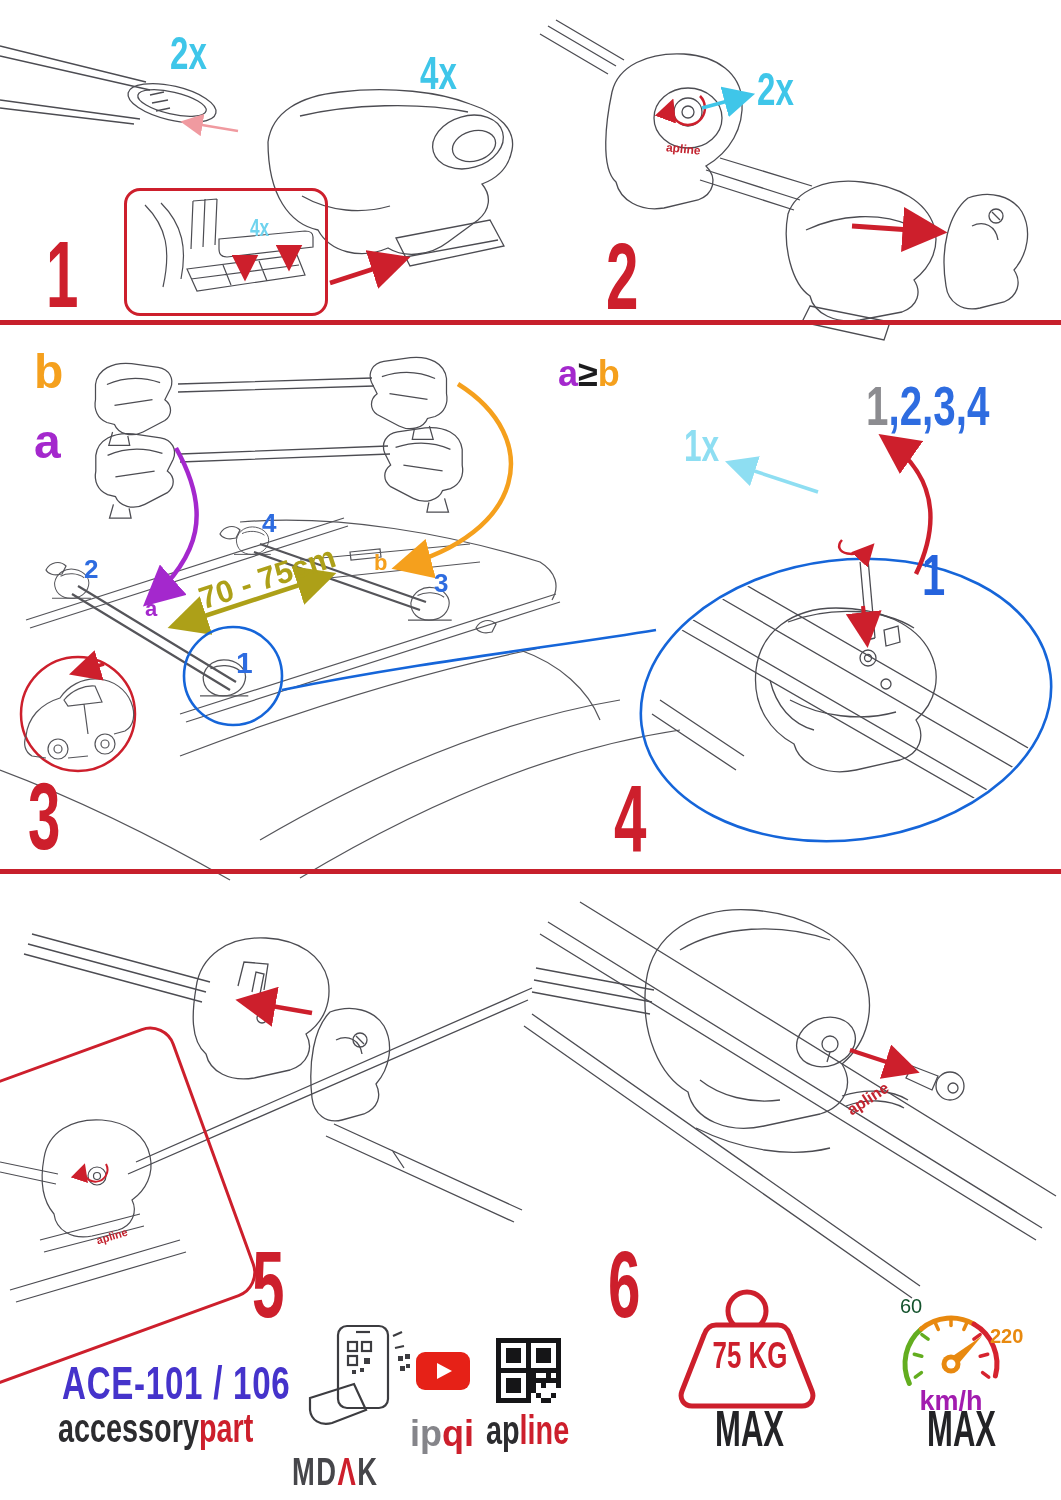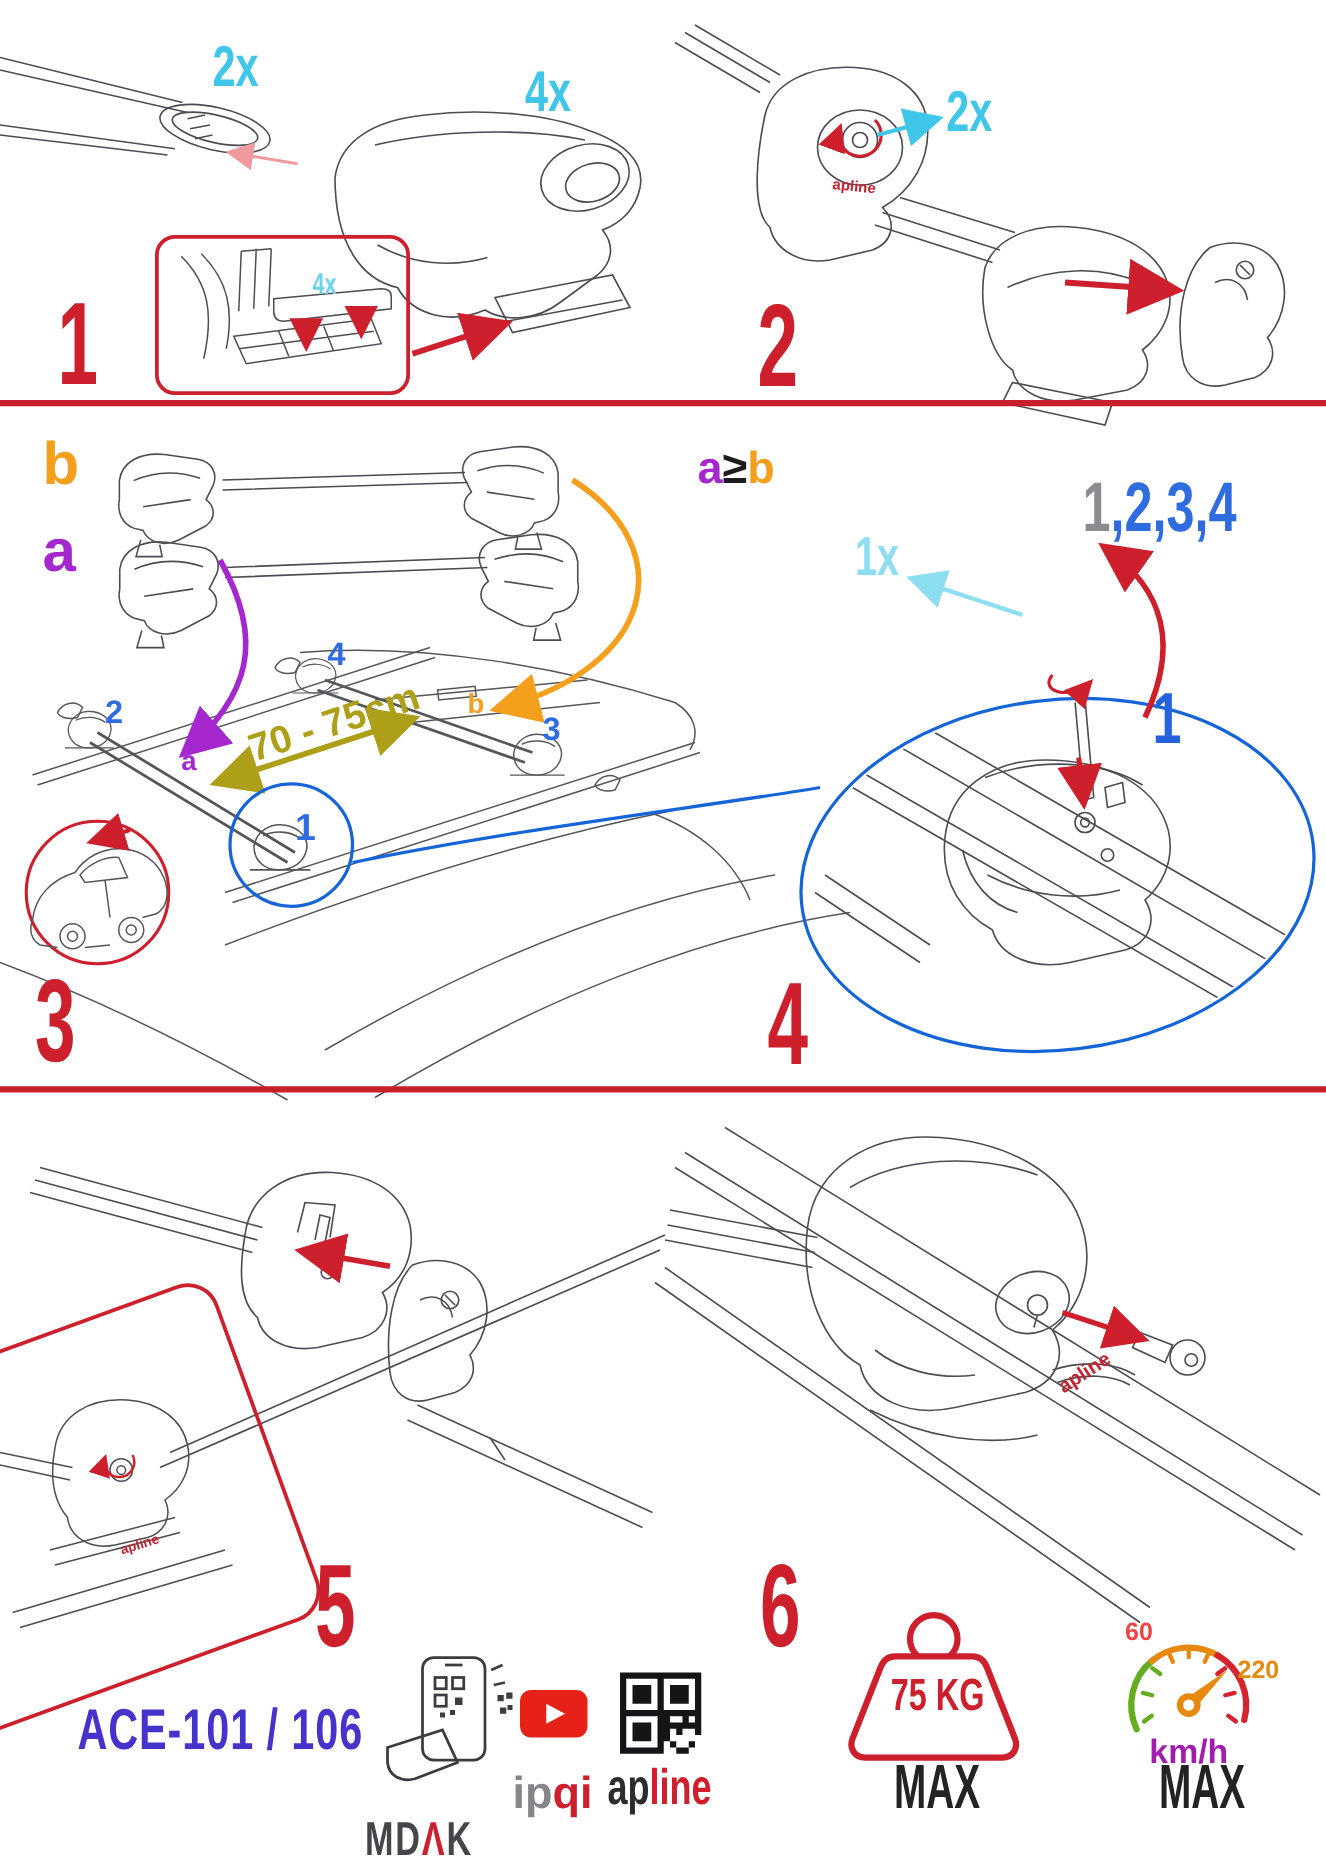--- a/index.html
+++ b/index.html
@@ -33,21 +33,21 @@
   .brand{font-size:40px;font-weight:700;}
   .brand .blk{color:#2c2c2f}.brand .red{color:#cd1f2c}
   .mdak{font-size:38px;font-weight:700;letter-spacing:2px;margin-top:41px;}
   .mdak .blk{color:#46464a}.mdak .red{color:#cd1f2c}
   .ipqi{font-size:36px;font-weight:700;}
   .ipqi .gry{color:#85858a}.ipqi .red{color:#cd1f2c}
   .apline{font-size:40px;font-weight:700;}
   .apline .blk{color:#2c2c2f}.apline .red{color:#cd1f2c}
   .kgval{font-size:36px;font-weight:700;color:#cd1f2c;}
   .maxlbl{font-size:50px;font-weight:700;color:#232326;}
-  .spd-lo{font-size:20px;font-weight:700;color:#ef4444;}
+  .spd-lo{font-size:20px;font-weight:400;color:#14532d;}
   .spd-hi{font-size:20px;font-weight:700;color:#e8890f;}
   .spd-unit{font-size:27px;font-weight:700;color:#a21caf;}
   .ctr{text-align:center;}
 </style>
 </head>
 <body>
 
 <div class="page">
 
 <svg class="art" width="1061" height="1500" viewBox="0 0 1061 1500">
@@ -317,20 +317,21 @@
 <div class="lbl qty-light" style="left:684px;top:424px"><span class="narrow2">1x</span></div>
 <div class="lbl blue-one" style="left:922px;top:546px"><span class="narrow2">1</span></div>
 <div class="lbl stepnum" style="left:614px;top:772px"><span class="narrow">4</span></div>
 
 <div class="lbl stepnum" style="left:252px;top:1238px"><span class="narrow">5</span></div>
 <div class="partlogo" style="left:96px;top:1230px;font-size:11px;transform:rotate(-17deg)">apline</div>
 <div class="lbl stepnum" style="left:608px;top:1238px"><span class="narrow">6</span></div>
 <div class="partlogo" style="left:845px;top:1090px;font-size:16px;transform:rotate(-33deg)">apline</div>
 
 <div class="lbl code" style="left:62px;top:1360px"><span class="narrow2">ACE-101 / 106</span></div>
+<div class="lbl brand" style="left:58px;top:1408px"><span class="narrow2"><span class="blk">accessory</span><span class="red">part</span></span></div>
 <div class="lbl mdak" style="left:292px;top:1412px"><span class="narrow2"><span class="blk">MD</span><span class="red">Λ</span><span class="blk">K</span></span></div>
 <div class="lbl ipqi" style="left:410px;top:1416px"><span class="gry">ip</span><span class="red">qi</span></div>
 <div class="lbl apline" style="left:486px;top:1410px"><span class="narrow2"><span class="blk">ap</span><span class="red">line</span></span></div>
 <div class="lbl kgval ctr" style="left:694px;top:1338px;width:112px"><span class="narrow2" style="transform-origin:50% 0;">75 KG</span></div>
 <div class="lbl maxlbl ctr" style="left:694px;top:1404px;width:112px"><span class="narrow" style="transform-origin:50% 0;">MAX</span></div>
 <div class="lbl spd-lo" style="left:900px;top:1296px">60</div>
 <div class="lbl spd-hi" style="left:990px;top:1326px">220</div>
 <div class="lbl spd-unit ctr" style="left:906px;top:1388px;width:90px">km/h</div>
 <div class="lbl maxlbl ctr" style="left:906px;top:1404px;width:90px"><span class="narrow" style="transform-origin:50% 0;">MAX</span></div>
 

